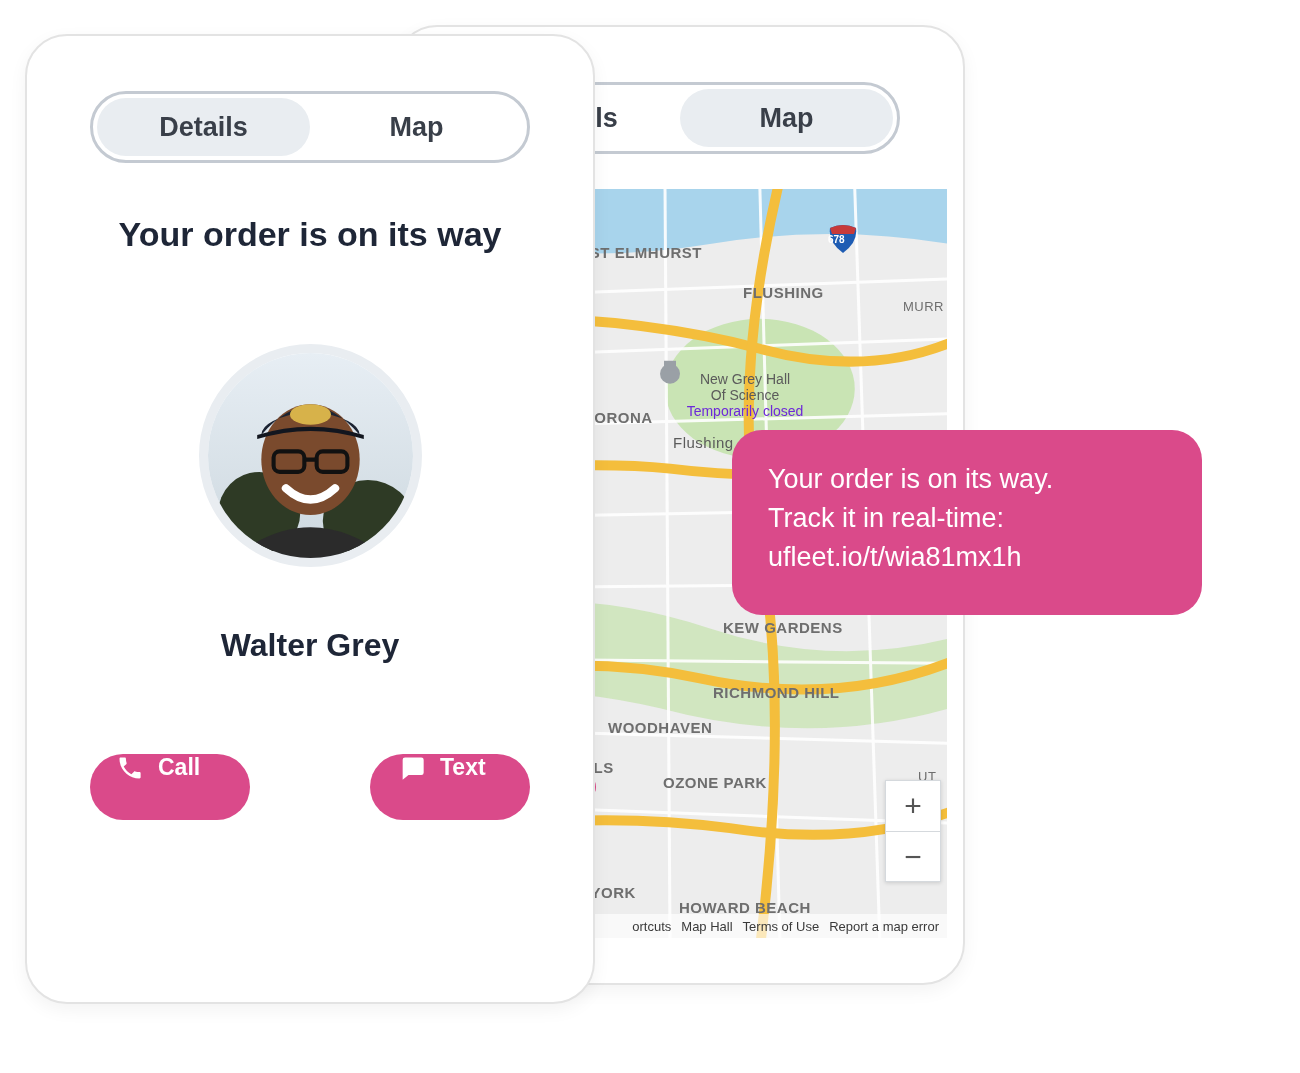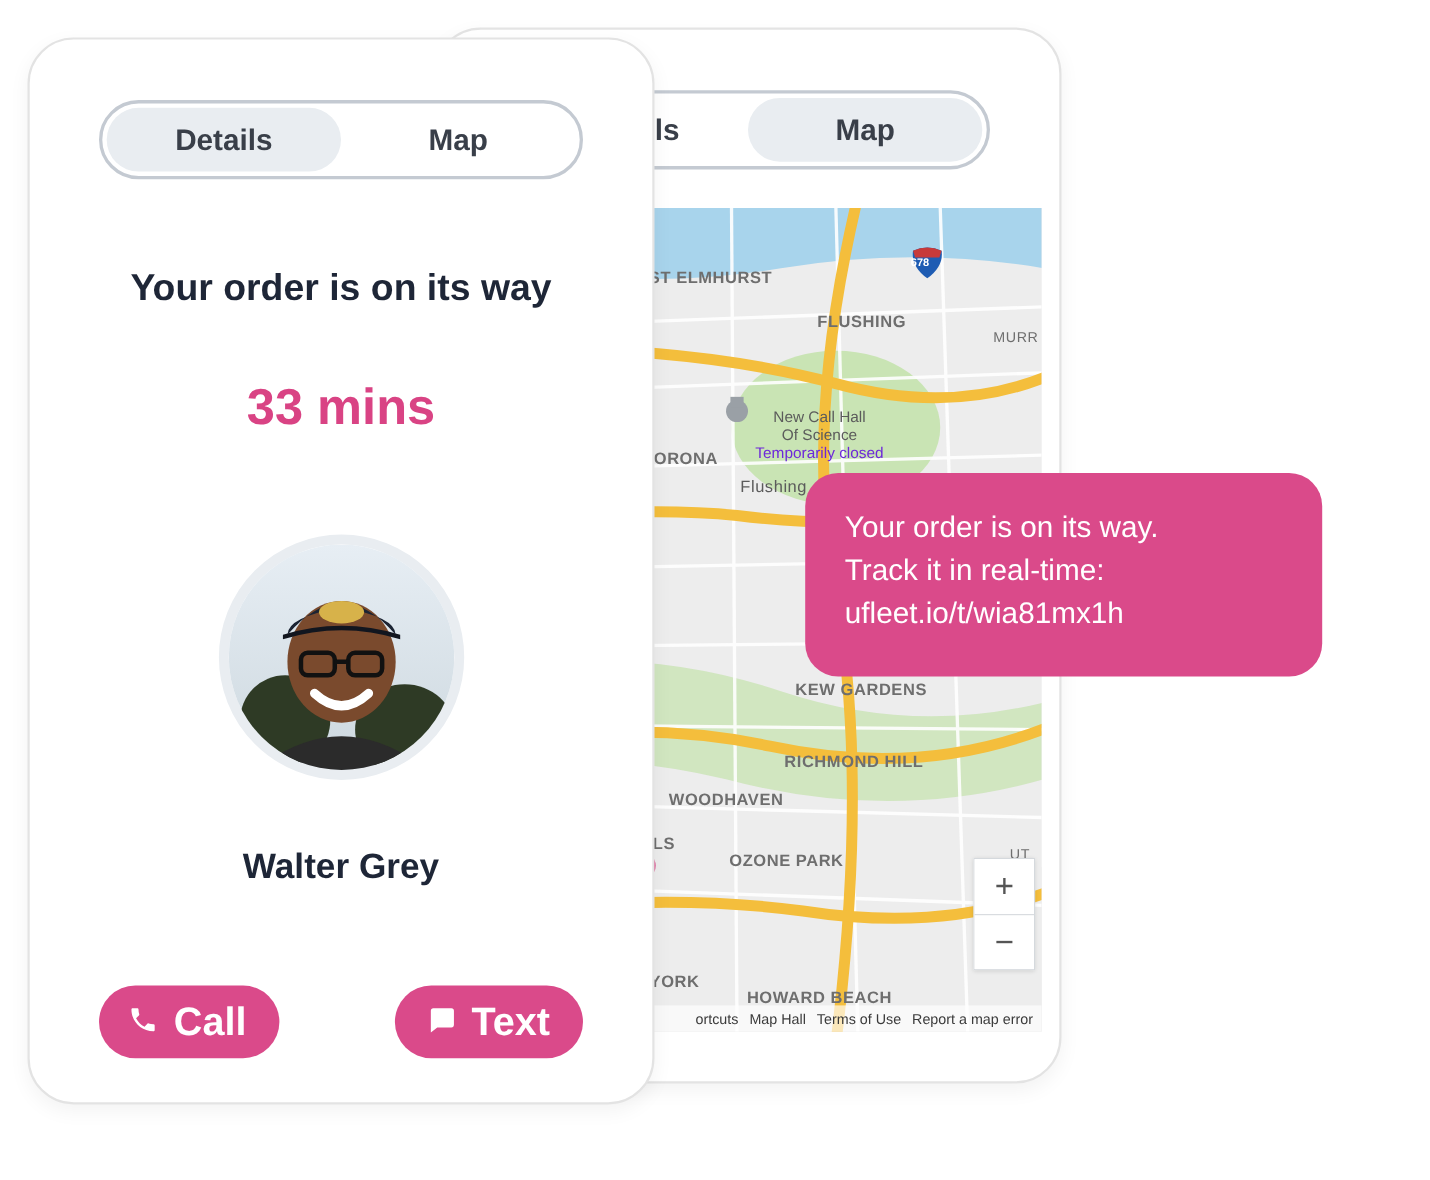--- a/index.html
+++ b/index.html
@@ -65,21 +65,21 @@
     flex:1;
     display:flex; align-items:center; justify-content:center;
     font-size:27px; font-weight:600;
     color:var(--grey-dark);
     border-radius:32px;
     cursor:pointer;
   }
   .segment > div.active { background:var(--grey); }
 
   .headline {
-    margin-top:80px;
+    margin-top:52px;
     font-size:34px; font-weight:700;
     color:var(--ink);
   }
 
   .eta {
     margin-top:60px;
     font-size:46px; font-weight:800;
     color:var(--pink);
   }
 
@@ -102,22 +102,22 @@
     margin-top:90px;
     width:440px;
     display:flex; justify-content:space-between;
   }
   .action-btn {
     min-width:160px; height:66px;
     padding:0 30px 0 26px;
     background:var(--pink-light);
     color:#fff;
     border:none; border-radius:34px;
-    display:flex; align-items:center; gap:14px;
-    font-size:36px; font-weight:700;
+    display:flex; gap:14px;
+    font-size:23px; font-weight:700;
     cursor:pointer;
   }
   .action-btn svg   { width:28px; height:28px; fill:#fff; }
   .action-btn.text  { padding-left:28px; }
 
   
   .card-map .segment { margin:55px auto 0; }
   .map-wrap {
     position:absolute; left:16px; right:16px; top:162px; bottom:45px;
     overflow:hidden;
@@ -264,21 +264,21 @@
       <span class="map-label" style="left:300px; top:495px;">RICHMOND HILL</span>
       <span class="map-label" style="left:195px; top:530px;">WOODHAVEN</span>
       <span class="map-label" style="left:75px; top:570px;">CYPRESS HILLS</span>
       <span class="map-label" style="left:250px; top:585px;">OZONE PARK</span>
       <span class="map-label small" style="left:505px; top:580px;">UT</span>
       <span class="map-label small" style="left:505px; top:600px;">PA</span>
       <span class="map-label" style="left:90px; top:695px;">EAST NEW YORK</span>
       <span class="map-label" style="left:266px; top:710px;">HOWARD BEACH</span>
 
       <div class="poi" style="position:absolute; left:262px; top:182px; width:140px;">
-        <span>New Call Hall</span><br>
+        <span>New Grey Hall</span><br>
         <span>Of Science</span><br>
         <span style="color:#6d28d9;">Temporarily closed</span>
       </div>
 
       <div class="shield interstate" style="left:430px; top:50px;">
         <svg viewBox="0 0 30 30">
             <path d="M2 4 Q15 -2 28 4 Q30 18 15 29 Q0 18 2 4 Z" fill="#1e5cb3"></path>
             <path d="M2 4 Q15 -2 28 4 L26 10 L4 10 Z" fill="#c73a3a"></path>
           </svg>
         <span>678</span>
@@ -329,21 +329,20 @@
 </div>
 
 <div class="card card-details">
   <div class="segment">
     <div class="active">Details</div>
     <div>Map</div>
   </div>
 
   <div class="headline">Your order is on its way</div>
 
-  <div class="eta">33 mins</div>
 
   <div class="avatar">
     <svg viewBox="0 0 100 100">
       <defs>
         <linearGradient id="sky" x1="0" y1="0" x2="0" y2="1">
           <stop offset="0" stop-color="#e7eef4"></stop>
             <stop offset="1" stop-color="#cdd8df"></stop>
         </linearGradient>
       </defs>
       <rect width="100" height="100" fill="url(#sky)"></rect>

